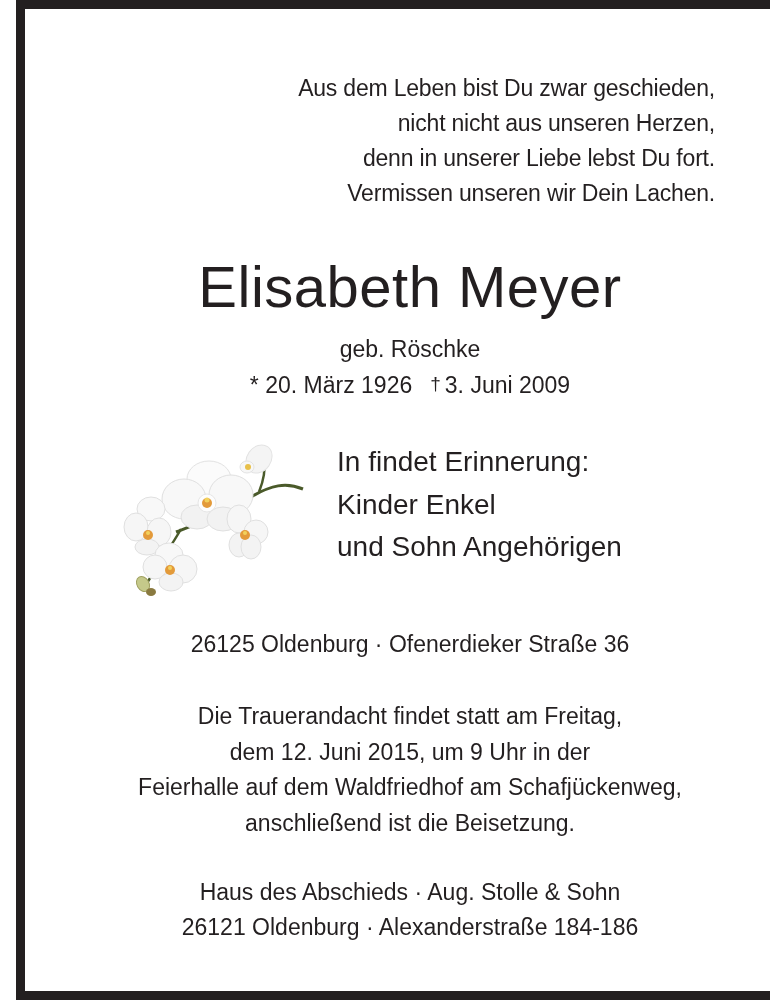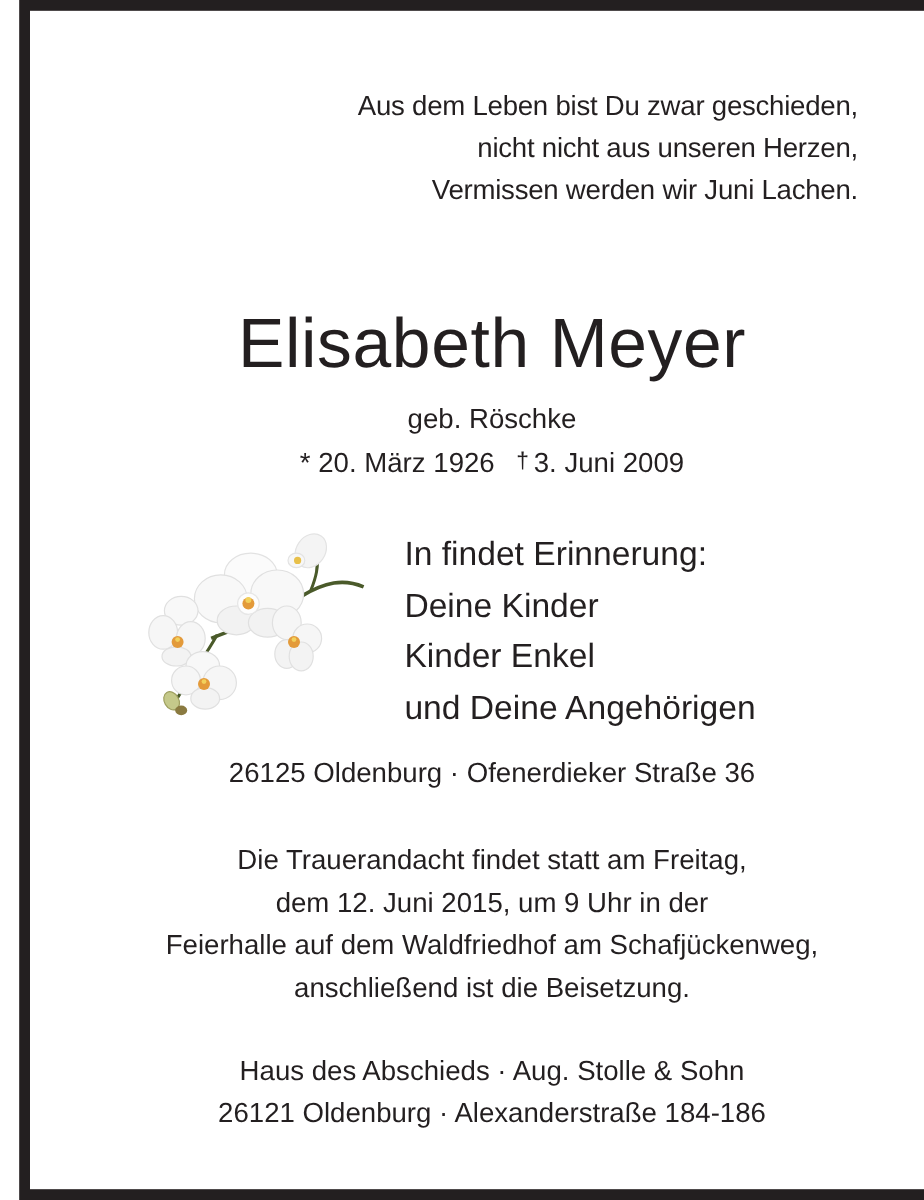--- a/index.html
+++ b/index.html
@@ -99,21 +99,22 @@
     }
   </style>
 </head>
 <body>
 
 <div class="frame">
 
   <div class="abs poem">
     <div>Aus dem Leben bist Du zwar geschieden,</div>
     <div>nicht nicht aus unseren Herzen,</div>
-    <div>Vermissen werden wir Juni Lachen.</div>
+    <div>denn in unserer Liebe lebst Du fort.</div>
+    <div>Vermissen unseren wir Dein Lachen.</div>
   </div>
 
   <div class="abs name">Elisabeth Meyer</div>
 
   <div class="abs maiden">geb. Röschke</div>
 
   <div class="abs dates">
     <span>*</span>
     <span>20. März 1926</span><span class="gap"></span><span class="cross">†</span><span>3. Juni 2009</span>
   </div>
@@ -167,23 +168,22 @@
         <circle cx="49" cy="131" r="2" fill="#f2d15c"></circle>
       </g>
 
       <ellipse cx="22" cy="147" rx="6" ry="8" fill="#c5c98a" stroke="#9fa060" transform="rotate(-30 22 147)"></ellipse>
       <ellipse cx="30" cy="155" rx="5" ry="4" fill="#8a7a40"></ellipse>
     </svg>
   </div>
 
   <div class="abs mourners">
     <div>In findet Erinnerung:</div>
-    <div>Deine Kinder</div>
     <div>Kinder Enkel</div>
-    <div>und Deine Angehörigen</div>
+    <div>und Sohn Angehörigen</div>
   </div>
 
   <div class="abs address">26125 Oldenburg · Ofenerdieker Straße 36</div>
 
   <div class="abs service">
     <div>Die Trauerandacht findet statt am Freitag,</div>
     <div>dem 12. Juni 2015, um 9 Uhr in der</div>
     <div>Feierhalle auf dem Waldfriedhof am Schafjückenweg,</div>
     <div>anschließend ist die Beisetzung.</div>
   </div>

